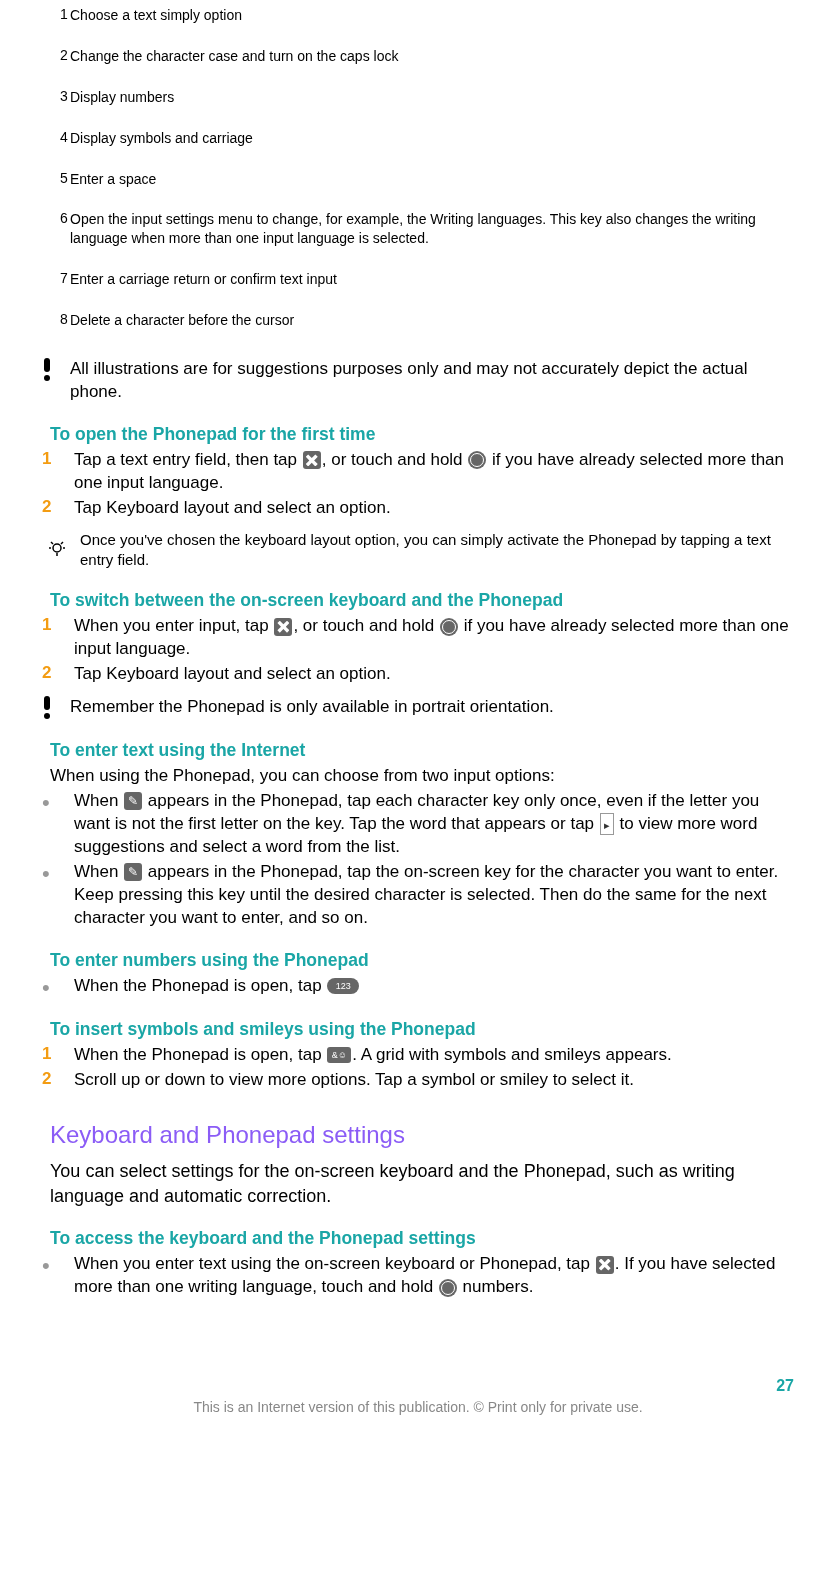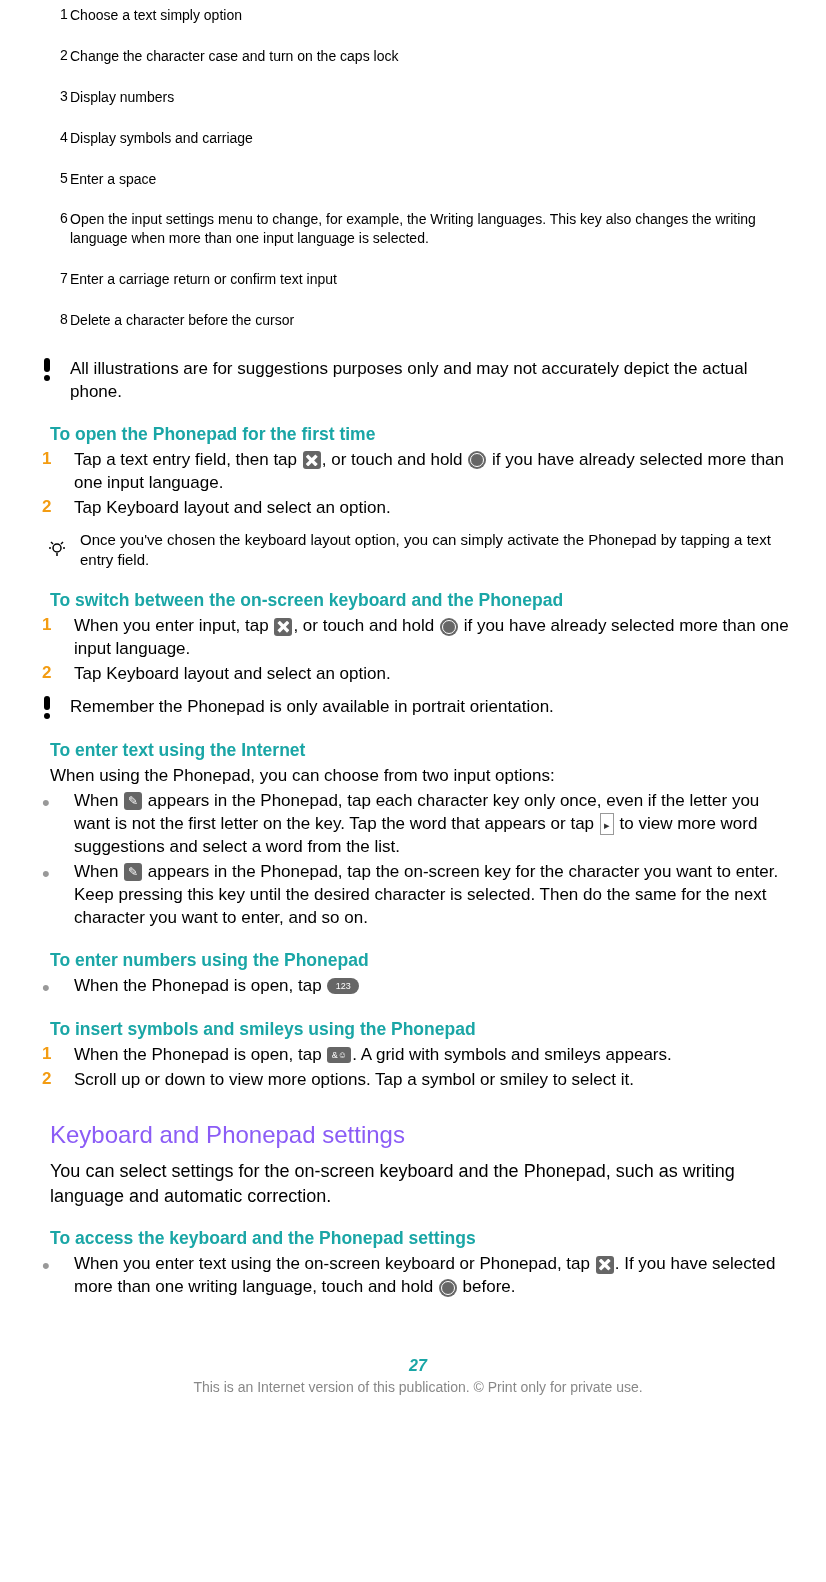--- a/index.html
+++ b/index.html
@@ -134,21 +134,21 @@
     position: absolute;
     left: 0; top: 0;
     width: 100%;
     color: #fff;
     font-size: 12px;
     text-align: center;
     line-height: 18px;
   }
   .bold { font-weight: normal; }
   .content { padding-left: 10px; }
-  .pgnum { text-align: center; color: #1aa6a6; font-weight: bold; font-size: 16px; margin-top: 58px; font-style: italic; }
+  .pgnum { text-align: right; color: #1aa6a6; font-weight: bold; font-size: 16px; margin-top: 78px; }
   .footer-note { text-align: center; color: #888; font-size: 14px; margin-top: 4px; padding-bottom: 16px; }
   svg { display: block; }
 </style>
 </head>
 <body>
 
 <div class="content">
 
   <div class="numlist">
     <div class="row">
@@ -317,21 +317,21 @@
 
   <div class="sect-heading">To access the keyboard and the Phonepad settings</div>
   <div class="bullets">
     <div class="row">
       <div class="bul">•</div>
       <div class="txt">
         <span>When you enter text using the on-screen keyboard or Phonepad, tap </span><span class="icon-inline">
             <span class="icon-wrench"></span>
           </span><span>. If you have selected more than one writing language, touch and hold </span><span class="icon-inline">
             <span class="icon-globe"></span>
-          </span><span> before.</span>
+          </span><span> numbers.</span>
       </div>
     </div>
   </div>
 
   <div class="pgnum">27</div>
   <div class="footer-note">This is an Internet version of this publication. © Print only for private use.</div>
 
 </div>
 
 </body></html>

